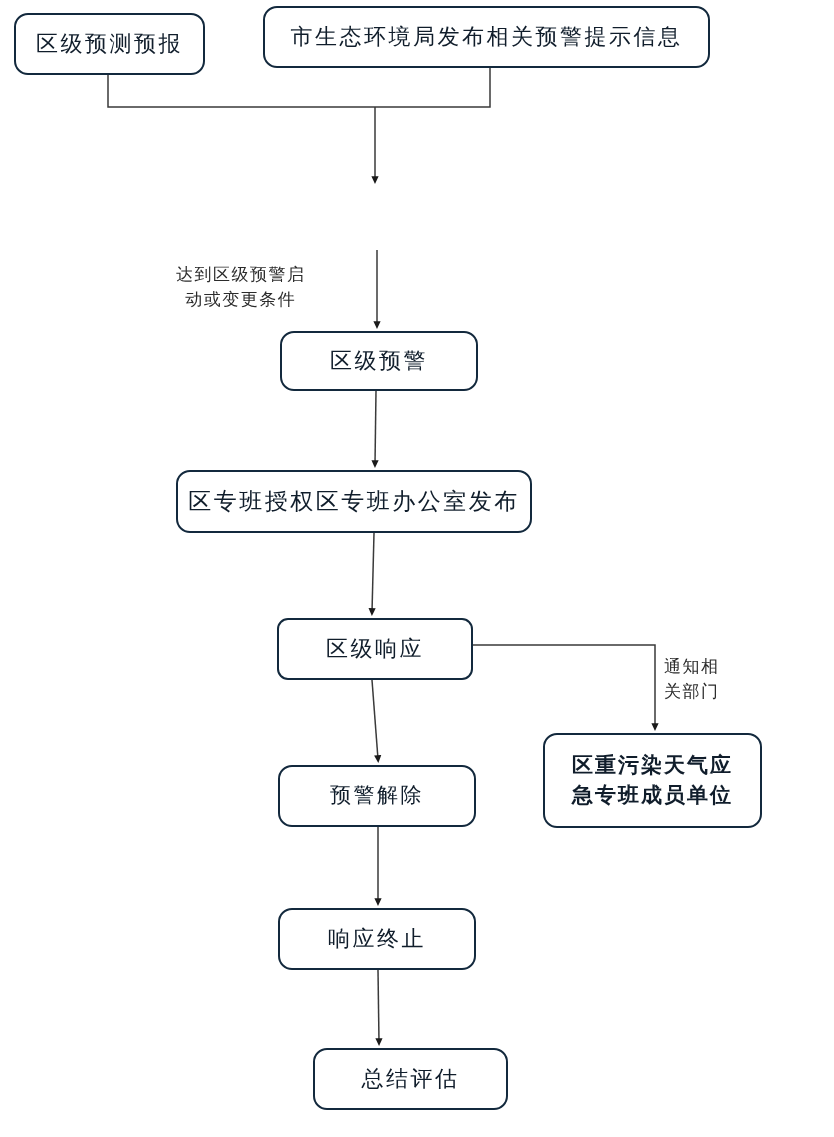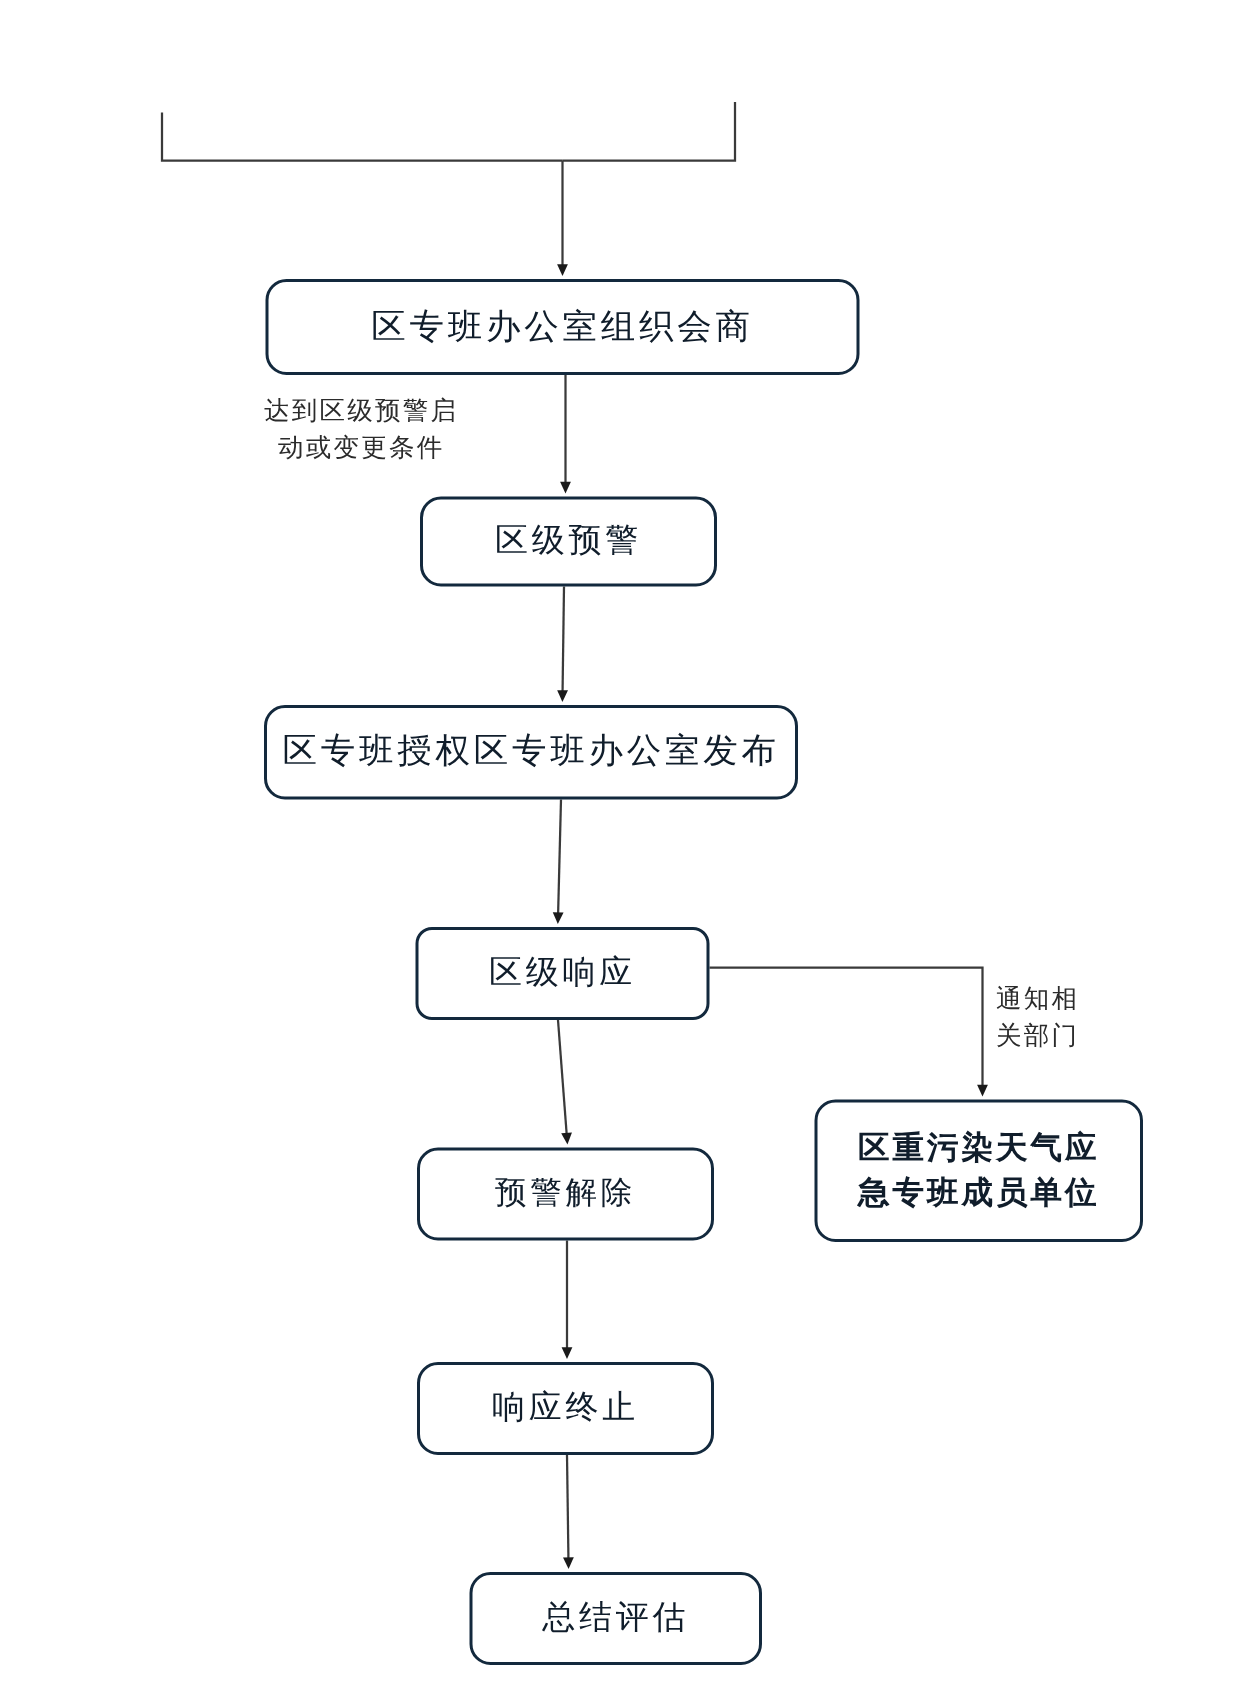--- a/index.html
+++ b/index.html
@@ -82,21 +82,22 @@
 
     <path d="M473,645 L655,645 L655,727" fill="none" stroke="#3a3a3a" stroke-width="1.5" marker-end="url(#arrowhead)"></path>
 
     <path d="M372,680 L378,759" fill="none" stroke="#3a3a3a" stroke-width="1.5" marker-end="url(#arrowhead)"></path>
 
     <path d="M378,827 L378,902" fill="none" stroke="#3a3a3a" stroke-width="1.5" marker-end="url(#arrowhead)"></path>
 
     <path d="M378,970 L379,1042" fill="none" stroke="#3a3a3a" stroke-width="1.5" marker-end="url(#arrowhead)"></path>
   </svg>
 
-  <div class="node" style="left: 177px; top: 186px; width: 396px; height: 64px; font-size: 23px; border-color: rgb(19, 41, 61); background: rgb(255, 255, 255); color: rgb(16, 29, 43);">区专班办公室组织会商</div>
+  <div class="node" style="left: 14px; top: 13px; width: 191px; height: 62px; font-size: 22px; border-color: rgb(19, 41, 61); background: rgb(255, 255, 255); color: rgb(16, 29, 43);">区级预测预报</div>
+  <div class="node" style="left: 263px; top: 6px; width: 447px; height: 62px; font-size: 22px; border-color: rgb(19, 41, 61); background: rgb(255, 255, 255); color: rgb(16, 29, 43);">市生态环境局发布相关预警提示信息</div>
   <div class="node" style="left: 280px; top: 331px; width: 198px; height: 60px; font-size: 22px; border-color: rgb(19, 41, 61); background: rgb(255, 255, 255); color: rgb(16, 29, 43);">区级预警</div>
   <div class="node" style="left: 176px; top: 470px; width: 356px; height: 63px; font-size: 23px; border-color: rgb(19, 41, 61); background: rgb(255, 255, 255); color: rgb(16, 29, 43);">区专班授权区专班办公室发布</div>
   <div class="node" style="left: 277px; top: 618px; width: 196px; height: 62px; font-size: 22px; border-color: rgb(19, 41, 61); background: rgb(255, 255, 255); color: rgb(16, 29, 43); border-radius: 11px;">区级响应</div>
   <div class="node two-line" style="left: 543px; top: 733px; width: 219px; height: 95px; font-size: 21px; border-color: rgb(19, 41, 61); background: rgb(255, 255, 255); color: rgb(16, 29, 43);">区重污染天气应
 急专班成员单位</div>
   <div class="node" style="left: 278px; top: 908px; width: 198px; height: 62px; font-size: 22px; border-color: rgb(19, 41, 61); background: rgb(255, 255, 255); color: rgb(16, 29, 43);">响应终止</div>
   <div class="node" style="left: 278px; top: 765px; width: 198px; height: 62px; font-size: 21px; border-color: rgb(19, 41, 61); background: rgb(255, 255, 255); color: rgb(16, 29, 43);">预警解除</div>
   <div class="node" style="left: 281px; top: 1048px; width: 195px; height: 62px; font-size: 22px; border-color: rgb(19, 41, 61); background: rgb(255, 255, 255); color: rgb(16, 29, 43); margin-left: 32px;">总结评估</div>
 
   <div class="edge-label" style="left: 176px; top: 262px; color: rgb(43, 43, 43);">达到区级预警启

